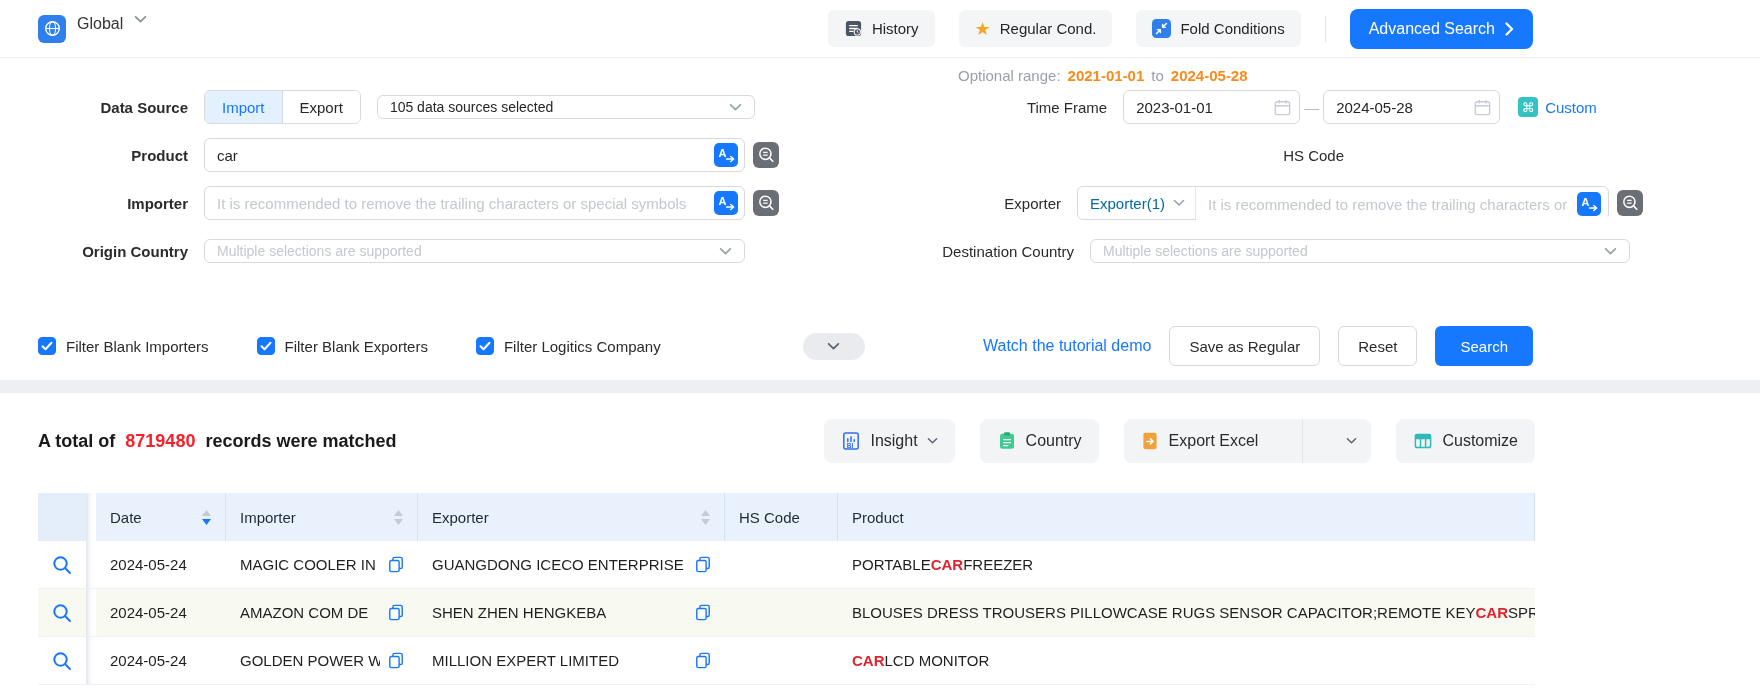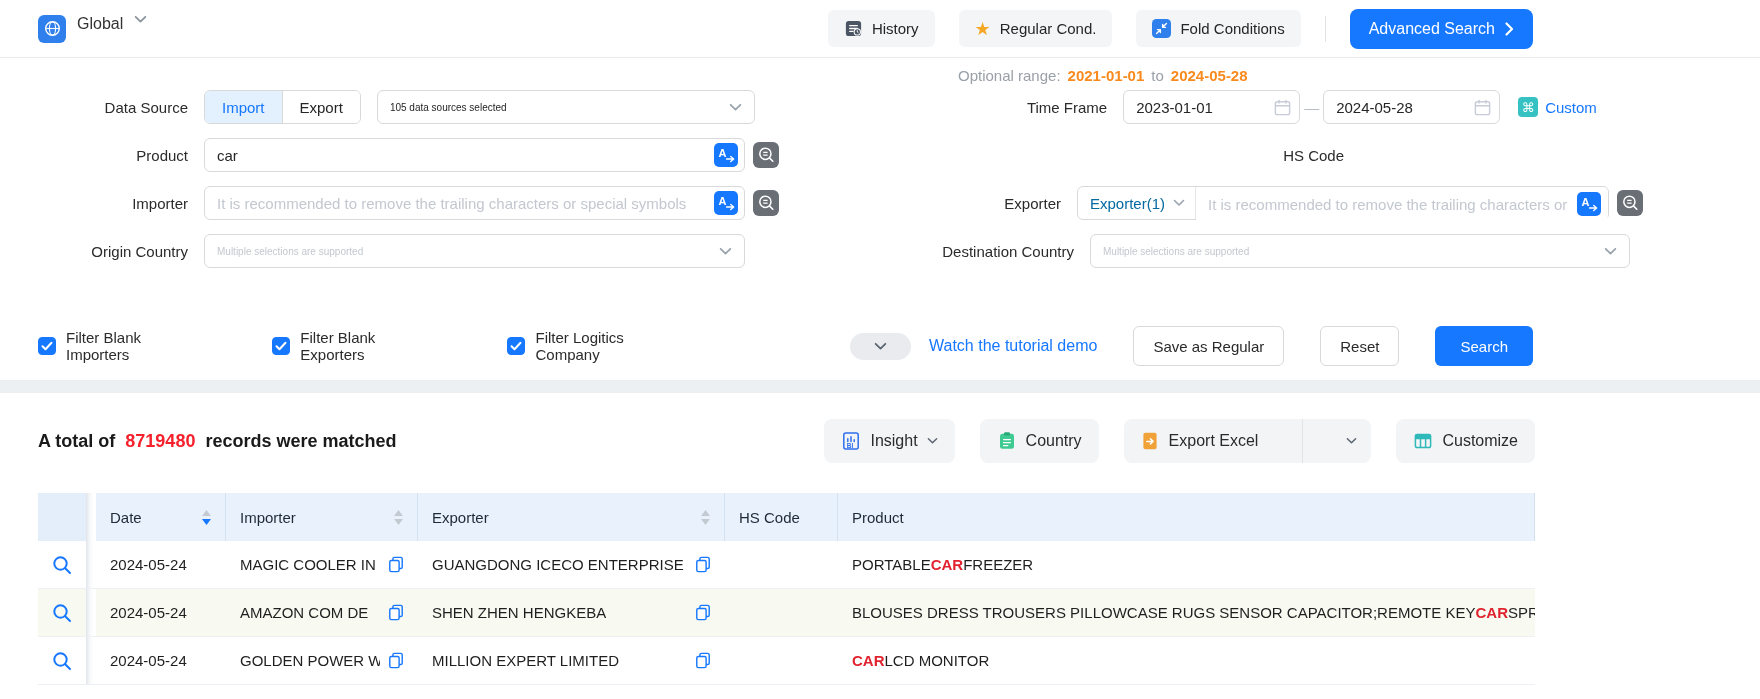--- a/index.html
+++ b/index.html
@@ -25,31 +25,31 @@
 
   
   .search-panel { position:relative; background:#fff; padding-top:32px; padding-bottom:14px; }
   .optional-range { position:absolute; top:9px; left:958px; font-size:15px; color:#9aa0a8;
     display:flex; gap:7px; }
   .or-date { color:#f98a1d; font-weight:bold; }
   .frow { display:flex; align-items:center; height:34px; margin:0 0 14px 0; padding-left:38px; }
   .fcell-left { display:flex; align-items:center; width:761px; flex:none; }
   .fcell-right { display:flex; align-items:center; flex:1;justify-content:center; }
   .flabel { flex:none; text-align:right; font-size:15px; color:#2b2b2b; margin-right:16px; }
-  .flabel.l { width:150px; }
+  .flabel.l { width:150px;font-weight:bold; }
   .flabel.r { width:145px; }
 
   .seg { display:flex; border:1px solid #d9d9d9; border-radius:6px; overflow:hidden; height:34px; flex:none; }
   .seg-opt { padding:0 17px; display:flex; align-items:center; font-size:15px; background:#fff;
     color:#262626; cursor:pointer; }
   .seg-opt + .seg-opt { border-left:1px solid #d9d9d9; }
   .seg-opt.active { background:#e3f1ff; color:#1677ff; border-left:none; }
 
-  .selectbox { height:34px; border:1px solid #d9d9d9; border-radius:6px; display:flex;
-    align-items:center; padding:0 12px; font-size:10px; color:#262626; background:#fff;
+  .selectbox { height:24px; border:1px solid #d9d9d9; border-radius:6px; display:flex;
+    align-items:center; padding:0 12px; font-size:14px; color:#262626; background:#fff;
     cursor:pointer; }
   .selectbox .chev { margin-left:auto; }
   .ds-select { width:378px; margin-left:16px; }
   .placeholder { color:#c3c7cf; }
 
   .tinput { height:34px; border:1px solid #d9d9d9; border-radius:6px; padding:0 12px;
     font-size:15px; color:#262626; outline:none; font-family:inherit; background:#fff; width:100%; }
   .tinput::placeholder { color:#c3c7cf; }
   .input-wrap { position:relative; width:541px; flex:none; }
   .input-wrap .tinput { padding-right:40px; }
@@ -68,21 +68,21 @@
   .combo { display:flex; align-items:stretch; height:34px; border:1px solid #d9d9d9;
     border-radius:6px; width:532px; flex:none; position:relative; background:#fff; }
   .combo-select { display:flex; align-items:center; gap:8px; padding:0 10px 0 12px;
     border-right:1px solid #e4e6ea; font-size:15px; color:#0369a1; cursor:pointer; white-space:nowrap; }
   .combo .tinput { border:none; flex:1; padding-right:40px; border-radius:0 6px 6px 0; }
   .cselect { width:541px; flex:none; }
   .cselect2 { width:540px; flex:none; }
   .hs-wrap { width:540px; flex:none; }
 
   .filter-row { display:flex; align-items:center; height:40px; margin-top:58px;
-    padding:0 227px 0 38px;gap:18px; }
+    padding:0 227px 0 38px; }
   .cb-item { display:flex; align-items:center; gap:10px; cursor:pointer; margin-right:48px; }
   .cb { width:18px; height:18px; border:1px solid #c6cbd2; border-radius:4px; background:#fff;
     display:flex; align-items:center; justify-content:center; flex:none; }
   .cb svg { visibility:hidden; }
   .cb.on { background:#1677ff; border-color:#1677ff; }
   .cb.on svg { visibility:visible; }
   .cb-label { font-size:15px; color:#2b2b2b; }
   .expand-pill { margin-left:94px; width:62px; height:27px; border:none; background:#e9ebee;
     border-radius:14px; display:flex; align-items:center; justify-content:center; cursor:pointer; }
   .tutorial { margin-left:auto; color:#1677ff; font-size:16px; text-decoration:none; cursor:pointer;

